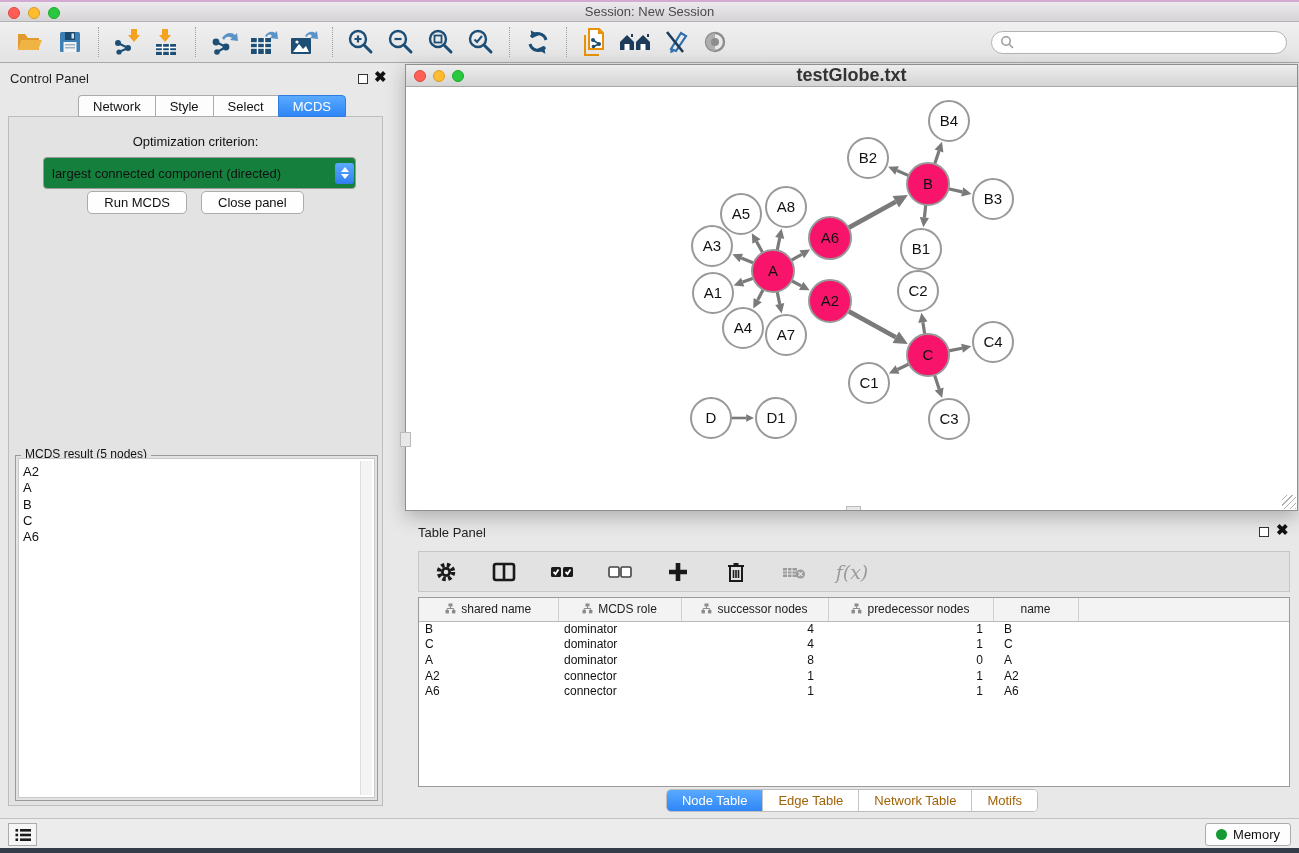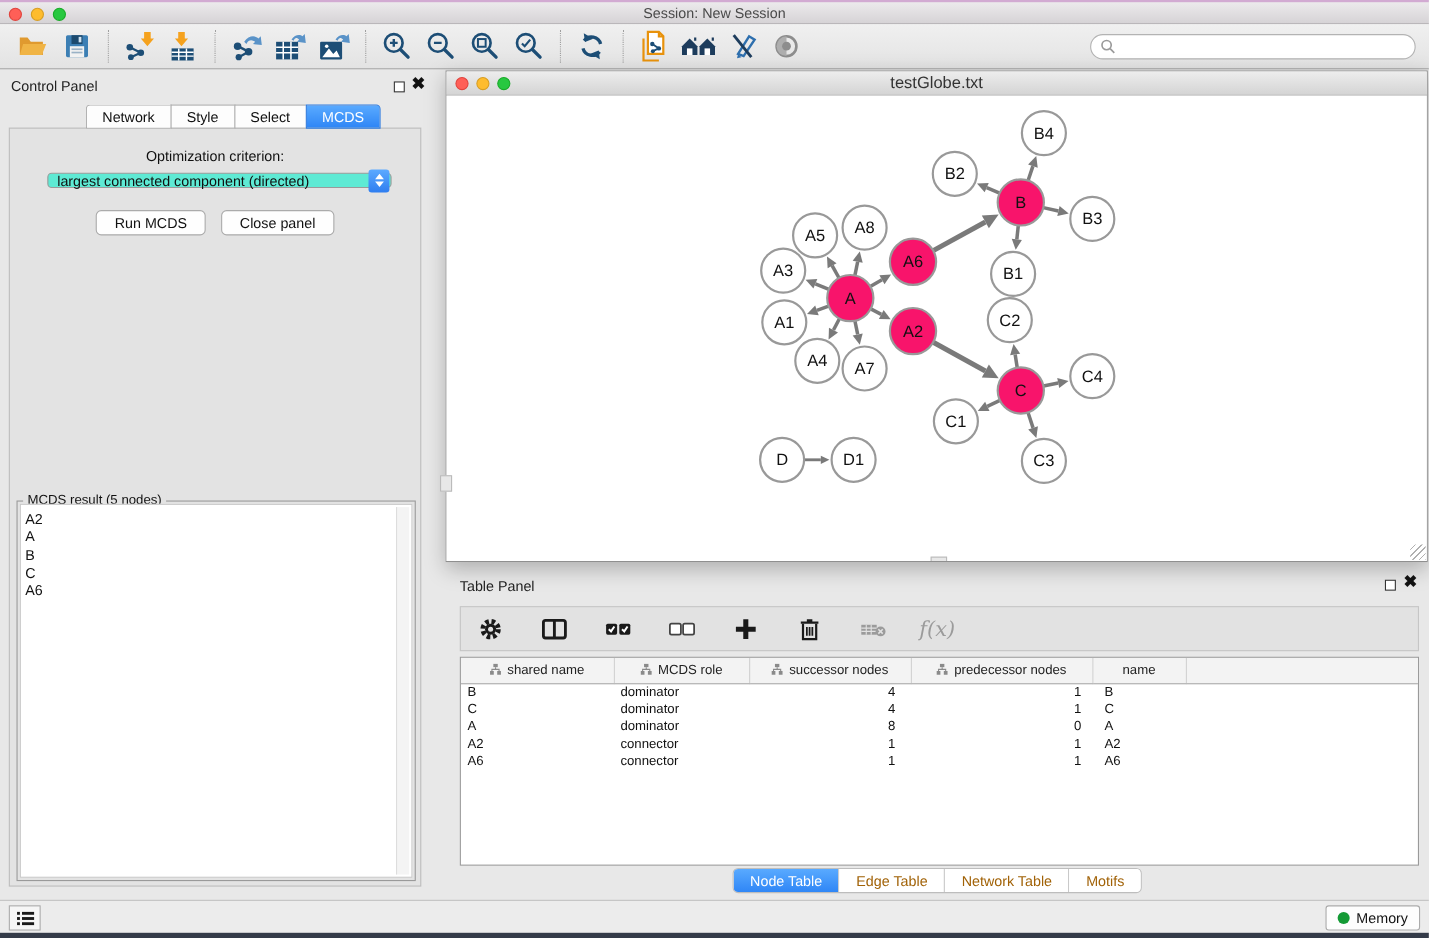--- a/index.html
+++ b/index.html
@@ -38,21 +38,21 @@
   .cp-tabs { position:absolute; left:78px; top:95px; display:flex; z-index:3;align-items:flex-end; }
   .cp-tab { height:22px; padding:0 14px; background:#fdfdfd; border:1px solid #ababab; border-right:none;
     font-size:13px; color:#111; display:flex; align-items:center; border-radius:0; }
   .cp-tab:first-child { border-radius:4px 0 0 0; }
   .cp-tab:last-child { border-right:1px solid #ababab; border-radius:0 4px 0 0; }
   .cp-tab.active { background:linear-gradient(#59aaff,#2f86f6); color:#fff; border-color:#2f7ce0; }
 
   .cp-content { position:absolute; left:8px; top:116px; width:375px; height:690px;
     background:#e3e3e3; border:1px solid #bdbdbd; }
   .opt-label { position:absolute; left:0; top:17px; width:100%; text-align:center; font-size:13px; color:#111; }
-  .opt-select { position:absolute; left:34px; top:40px; width:313px; height:14px; background:#5eead4;
+  .opt-select { position:absolute; left:34px; top:40px; width:313px; height:32px; background:#15803d;
     border:1px solid #9a9a9a; border-radius:4px; display:flex; align-items:center; }
   .opt-select .val { flex:1; font-size:13px; color:#111; padding-left:8px; white-space:nowrap; }
   .opt-stepper { width:19px; height:21px; border-radius:3px; margin-right:1px;
     background:linear-gradient(#5caaff,#2f7ef0); display:flex; flex-direction:column; align-items:center; justify-content:center; gap:2px; }
   .chev-up { width:0; height:0; border-left:4px solid transparent; border-right:4px solid transparent; border-bottom:5px solid #fff; }
   .chev-down { width:0; height:0; border-left:4px solid transparent; border-right:4px solid transparent; border-top:5px solid #fff; }
   .cp-buttons { position:absolute; left:0; top:74px; width:100%; display:flex; justify-content:center; gap:14px; }
   .btn { height:23px; padding:0 16px; background:#fefefe; border:1px solid #ababab; border-radius:5px;
     font-size:13px; color:#111; display:flex; align-items:center; }
 
@@ -61,21 +61,21 @@
   .mcds-list { position:absolute; left:2px; top:2px; right:2px; bottom:2px; background:#fff; border:1px solid #c9c9c9; overflow:hidden; }
   .mcds-list ul { list-style:none; padding:5px 0 0 4px; }
   .mcds-list li { font-size:13px; line-height:16.3px; color:#111; }
   .mcds-scroll { position:absolute; right:2px; top:2px; bottom:2px; width:12px; background:#f4f4f4; border-left:1px solid #ddd; }
 
   
   .net-window { position:absolute; left:405px; top:64px; width:893px; height:447px;
     background:#fff; border:1px solid #8f8f8f; box-shadow:0 6px 18px rgba(0,0,0,0.25); }
   .net-titlebar { height:22px; background:linear-gradient(#ededed,#d4d4d4); border-bottom:1px solid #a9a9a9;
     position:relative; text-align:center; }
-  .net-titlebar .title { font-size:15px; color:#333; line-height:21px; }
+  .net-titlebar .title { font-size:18px; color:#333; line-height:21px;font-weight:bold; }
   .net-lights { position:absolute; left:8px; top:5px; display:flex; gap:7px; }
   .net-canvas { position:relative; width:100%; height:423px; background:#fff; overflow:hidden; }
   .resize-grip { position:absolute; right:1px; bottom:1px; width:14px; height:14px;
     background:repeating-linear-gradient(135deg, transparent 0 3px, #b0b0b0 3px 4px); }
   .mini-vscroll { position:absolute; left:-6px; top:367px; width:11px; height:15px; background:#e8e8e8; border:1px solid #bbb; }
   .mini-hscroll { position:absolute; left:440px; bottom:-5px; width:15px; height:9px; background:#e8e8e8; border:1px solid #bbb; }
 
   
   .tbl-title { position:absolute; left:418px; top:525px; font-size:13px; color:#222; }
   .tbl-toolbar { position:absolute; left:418px; top:551px; width:872px; height:41px;

